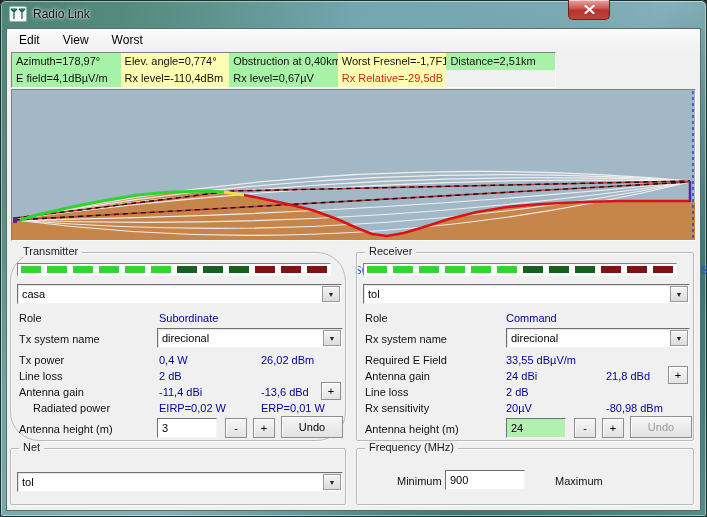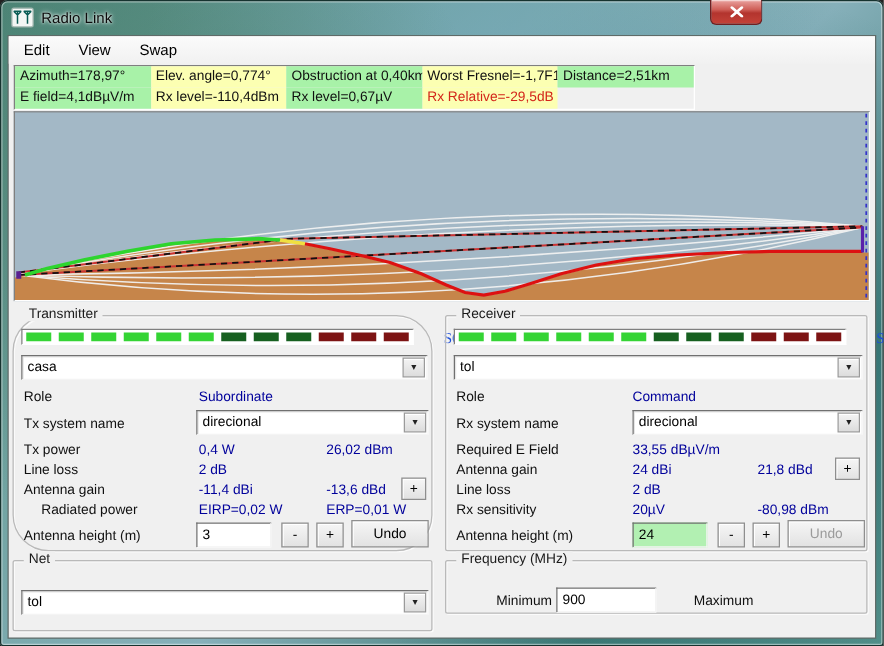--- a/index.html
+++ b/index.html
@@ -86,21 +86,21 @@
 
   .btn { position:absolute; background:linear-gradient(#f6f6f6,#e2e2e2);
     border:1px solid #8e8e8e; box-shadow: inset 1px 1px 0 #ffffff;
     display:flex; align-items:center; justify-content:center;
     font-size:11px; color:#000; cursor:pointer; }
   .btn.disabled { color:#9b9b9b; }
 
   .tx-group { left:3px; top:223px; width:336px; height:189px;border-radius:29px; }
   .rx-group { left:349px; top:223px; width:338px; height:189px; }
   .net-group { left:3px; top:419px; width:336px; height:57px; }
-  .freq-group { left:349px; top:419px; width:338px; height:43px; }
+  .freq-group { left:349px; top:419px; width:338px; height:57px; }
 </style>
 </head>
 <body>
 
 <div class="window">
 
   <div class="titlebar">
     <span class="app-icon">
       <svg width="16" height="14" viewBox="0 0 16 14" style="display:block;margin:0 auto;">
         <g stroke="#0a5c55" stroke-width="1.2" fill="none">
@@ -120,21 +120,21 @@
         </svg>
       </span>
     </div>
   </div>
 
   <div class="client">
 
     <div class="menubar">
       <span class="menu-item">Edit</span>
       <span class="menu-item">View</span>
-      <span class="menu-item">Swap</span>
+      <span class="menu-item">Worst</span>
     </div>
 
     <div class="infobar">
       <div class="info-cell cell-g">Azimuth=178,97°</div>
       <div class="info-cell cell-y">Elev. angle=0,774°</div>
       <div class="info-cell cell-g">Obstruction at 0,40km</div>
       <div class="info-cell cell-y">Worst Fresnel=-1,7F1</div>
       <div class="info-cell cell-g">Distance=2,51km</div>
       <div class="info-cell cell-g">E field=4,1dBµV/m</div>
       <div class="info-cell cell-y">Rx level=-110,4dBm</div>

